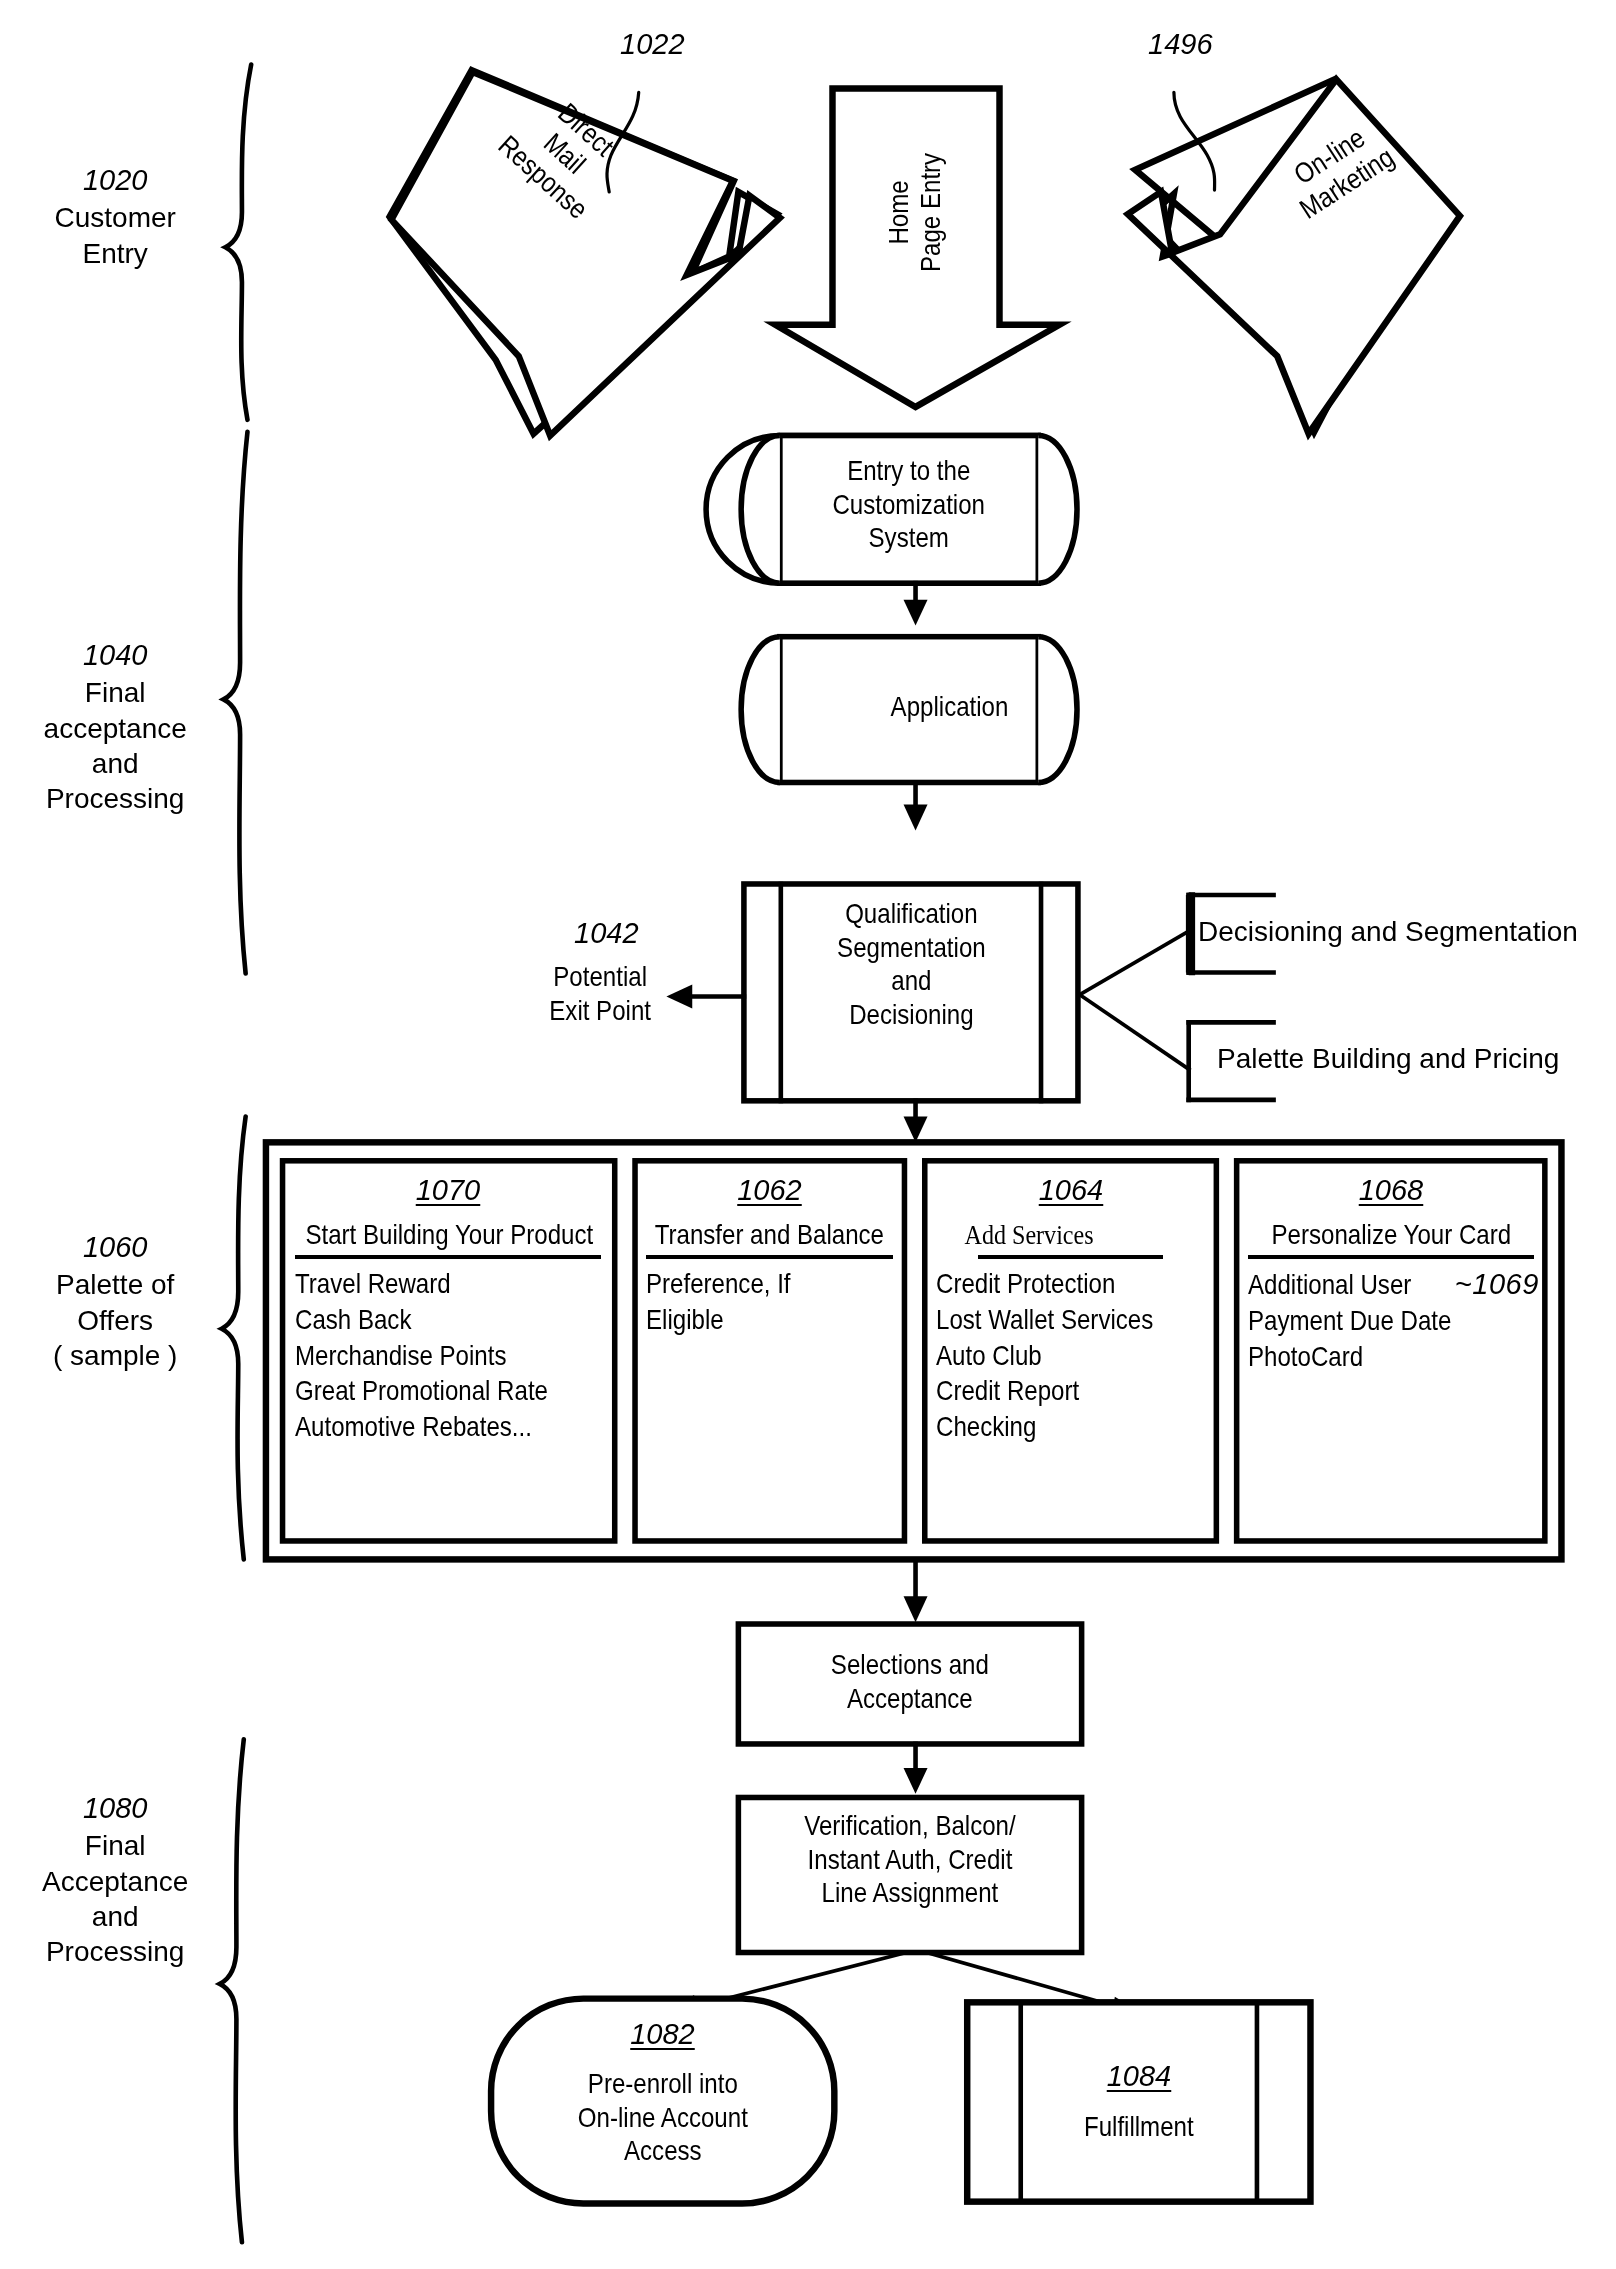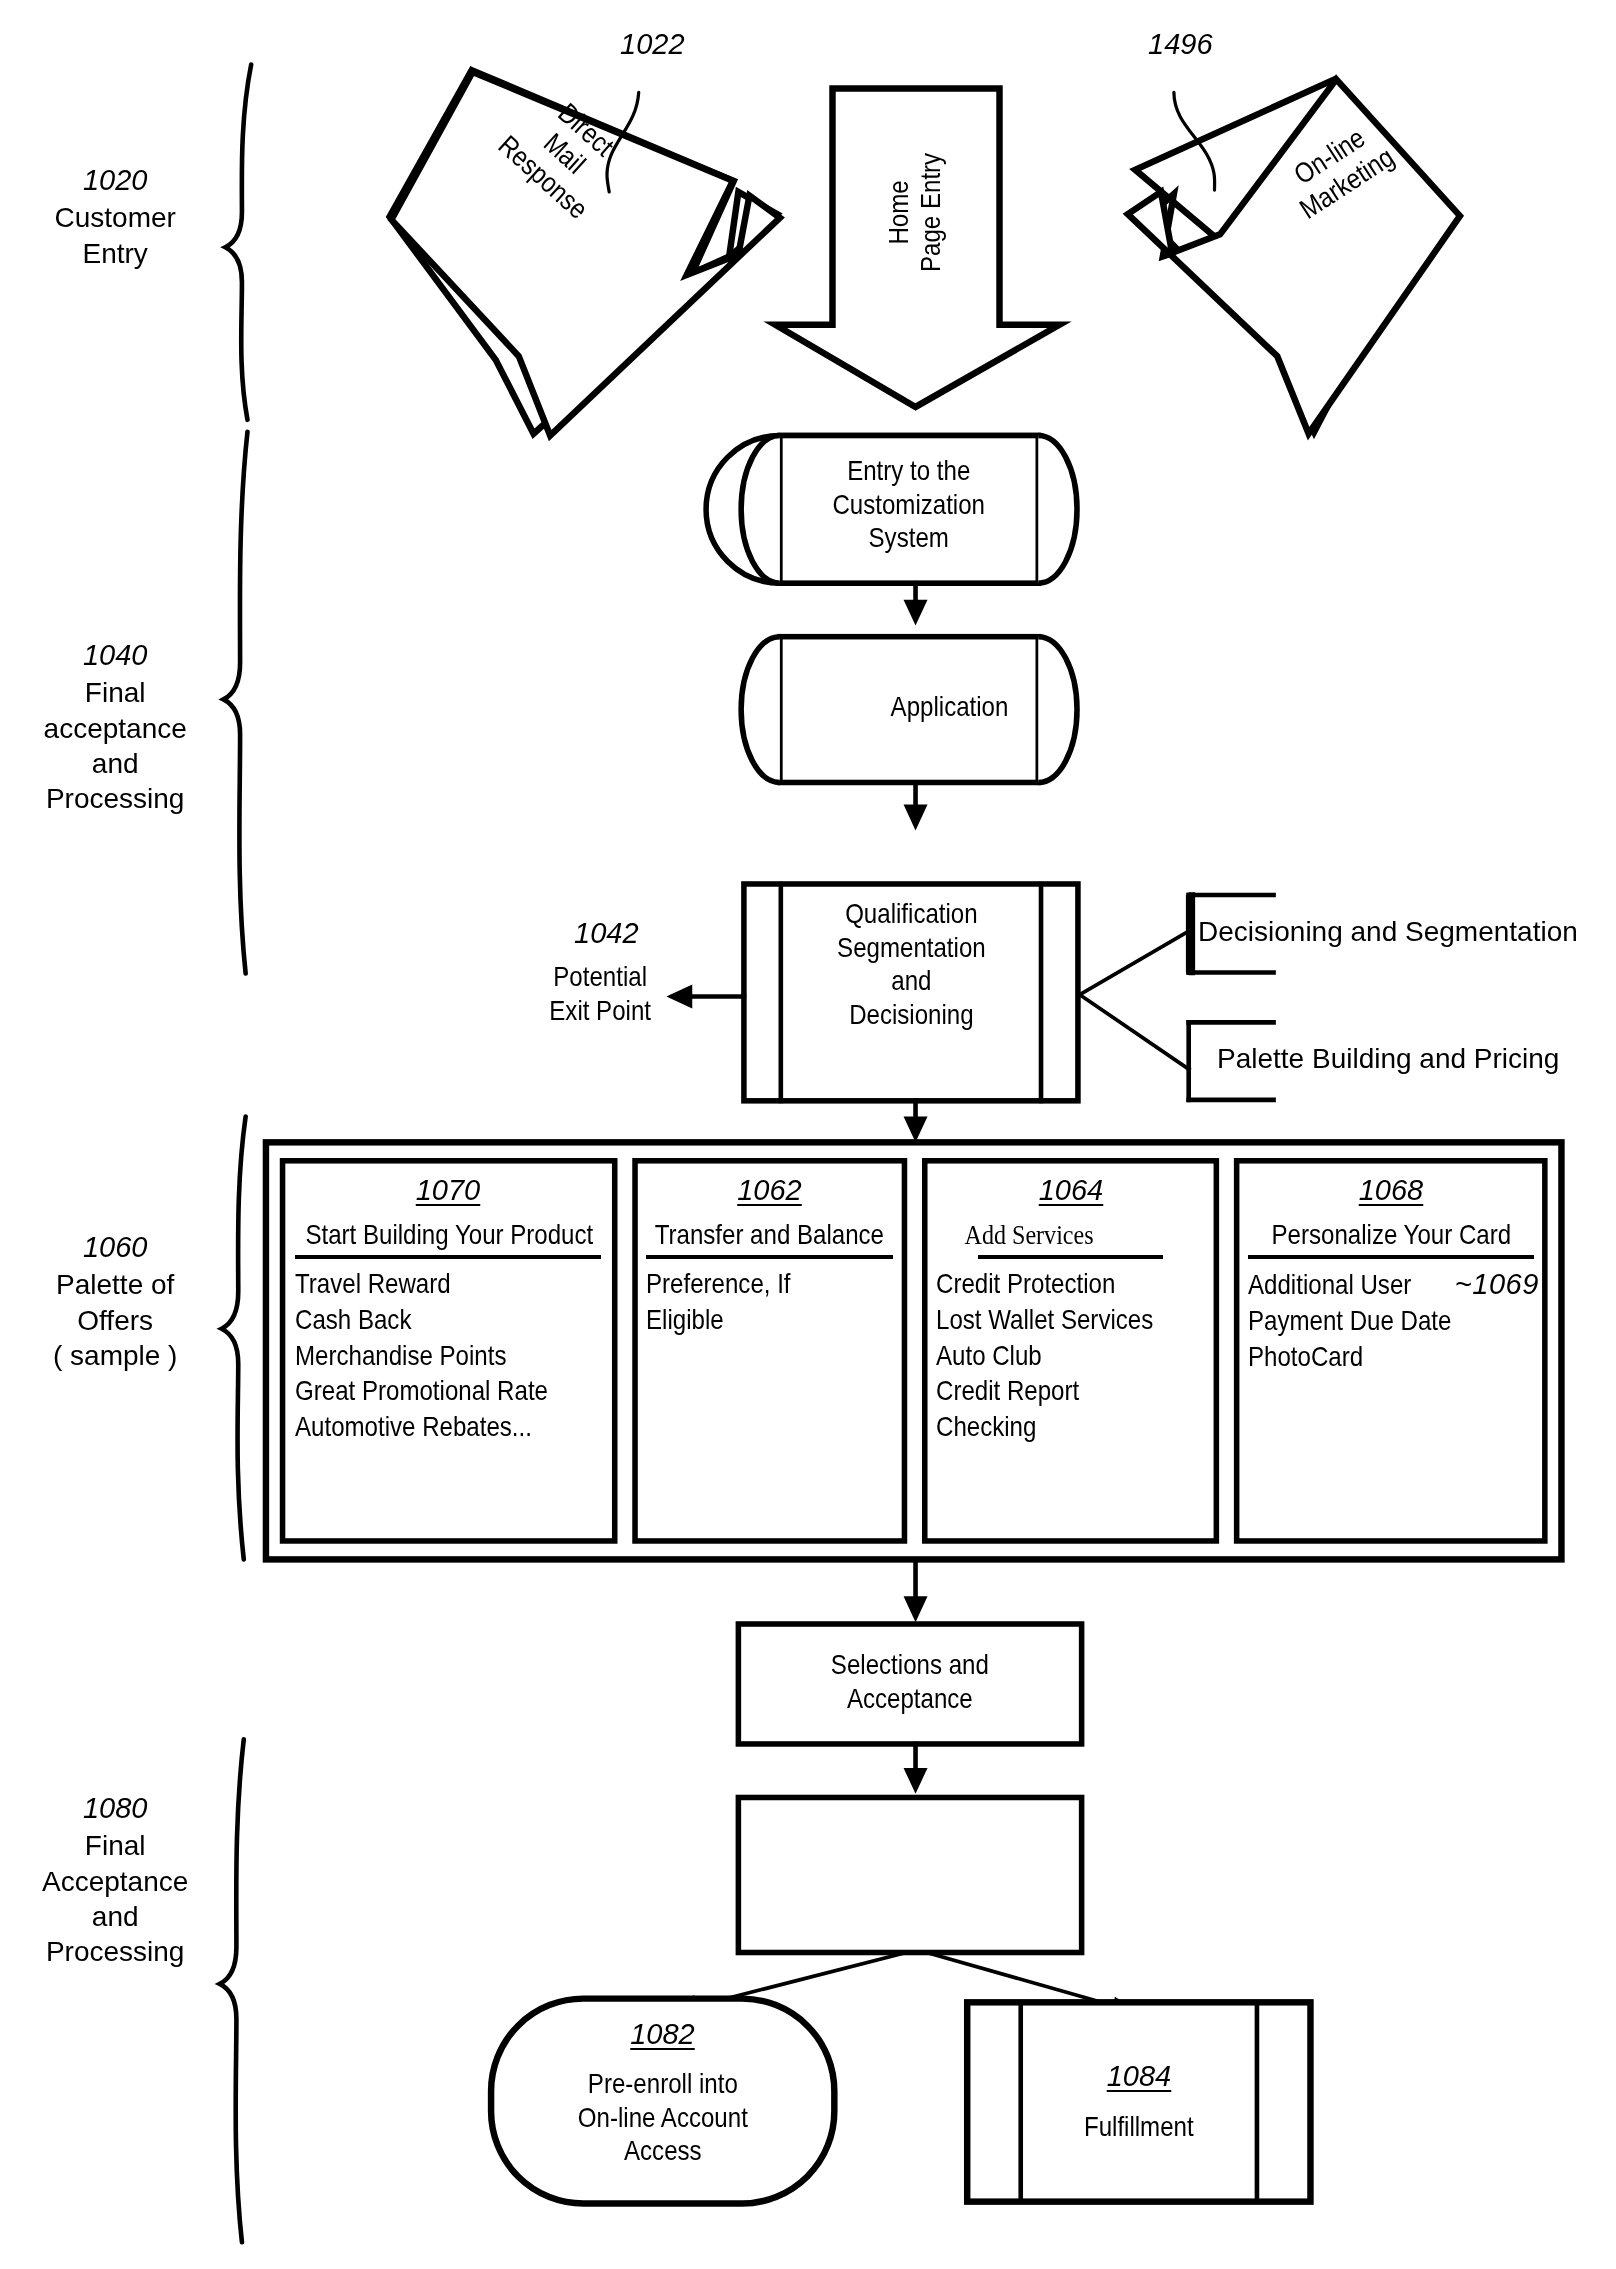--- a/index.html
+++ b/index.html
@@ -327,20 +327,23 @@
     <span class="ref" style="font-size:29px;margin-left:9.2px;font-style:italic;">~1069</span>
   </div>
   <div class="cond" style="transform-origin:left center;">Payment Due Date</div>
   <div class="cond" style="transform-origin:left center;">PhotoCard</div>
 </div>
 
 <div class="boxtext" style="left:738px;top:1648px;width:343px;">
   <span class="cond" style="display:inline-block">Selections and<br>Acceptance</span>
 </div>
 
+<div class="boxtext" style="left:738px;top:1809px;width:343px;">
+  <span class="cond" style="display:inline-block">Verification, Balcon/<br>Instant Auth, Credit<br>Line Assignment</span>
+</div>
 
 <div class="panel-num u-ref" style="left:491px;top:2018px;width:343px;">1082</div>
 <div class="boxtext" style="left:491px;top:2067px;width:343px;">
   <span class="cond" style="display:inline-block">Pre-enroll into<br>On-line Account<br>Access</span>
 </div>
 
 <div class="panel-num u-ref" style="left:1021px;top:2060px;width:236px;">1084</div>
 <div class="boxtext" style="left:1021px;top:2110px;width:236px;">
   <span class="cond" style="display:inline-block">Fulfillment</span>
 </div>

